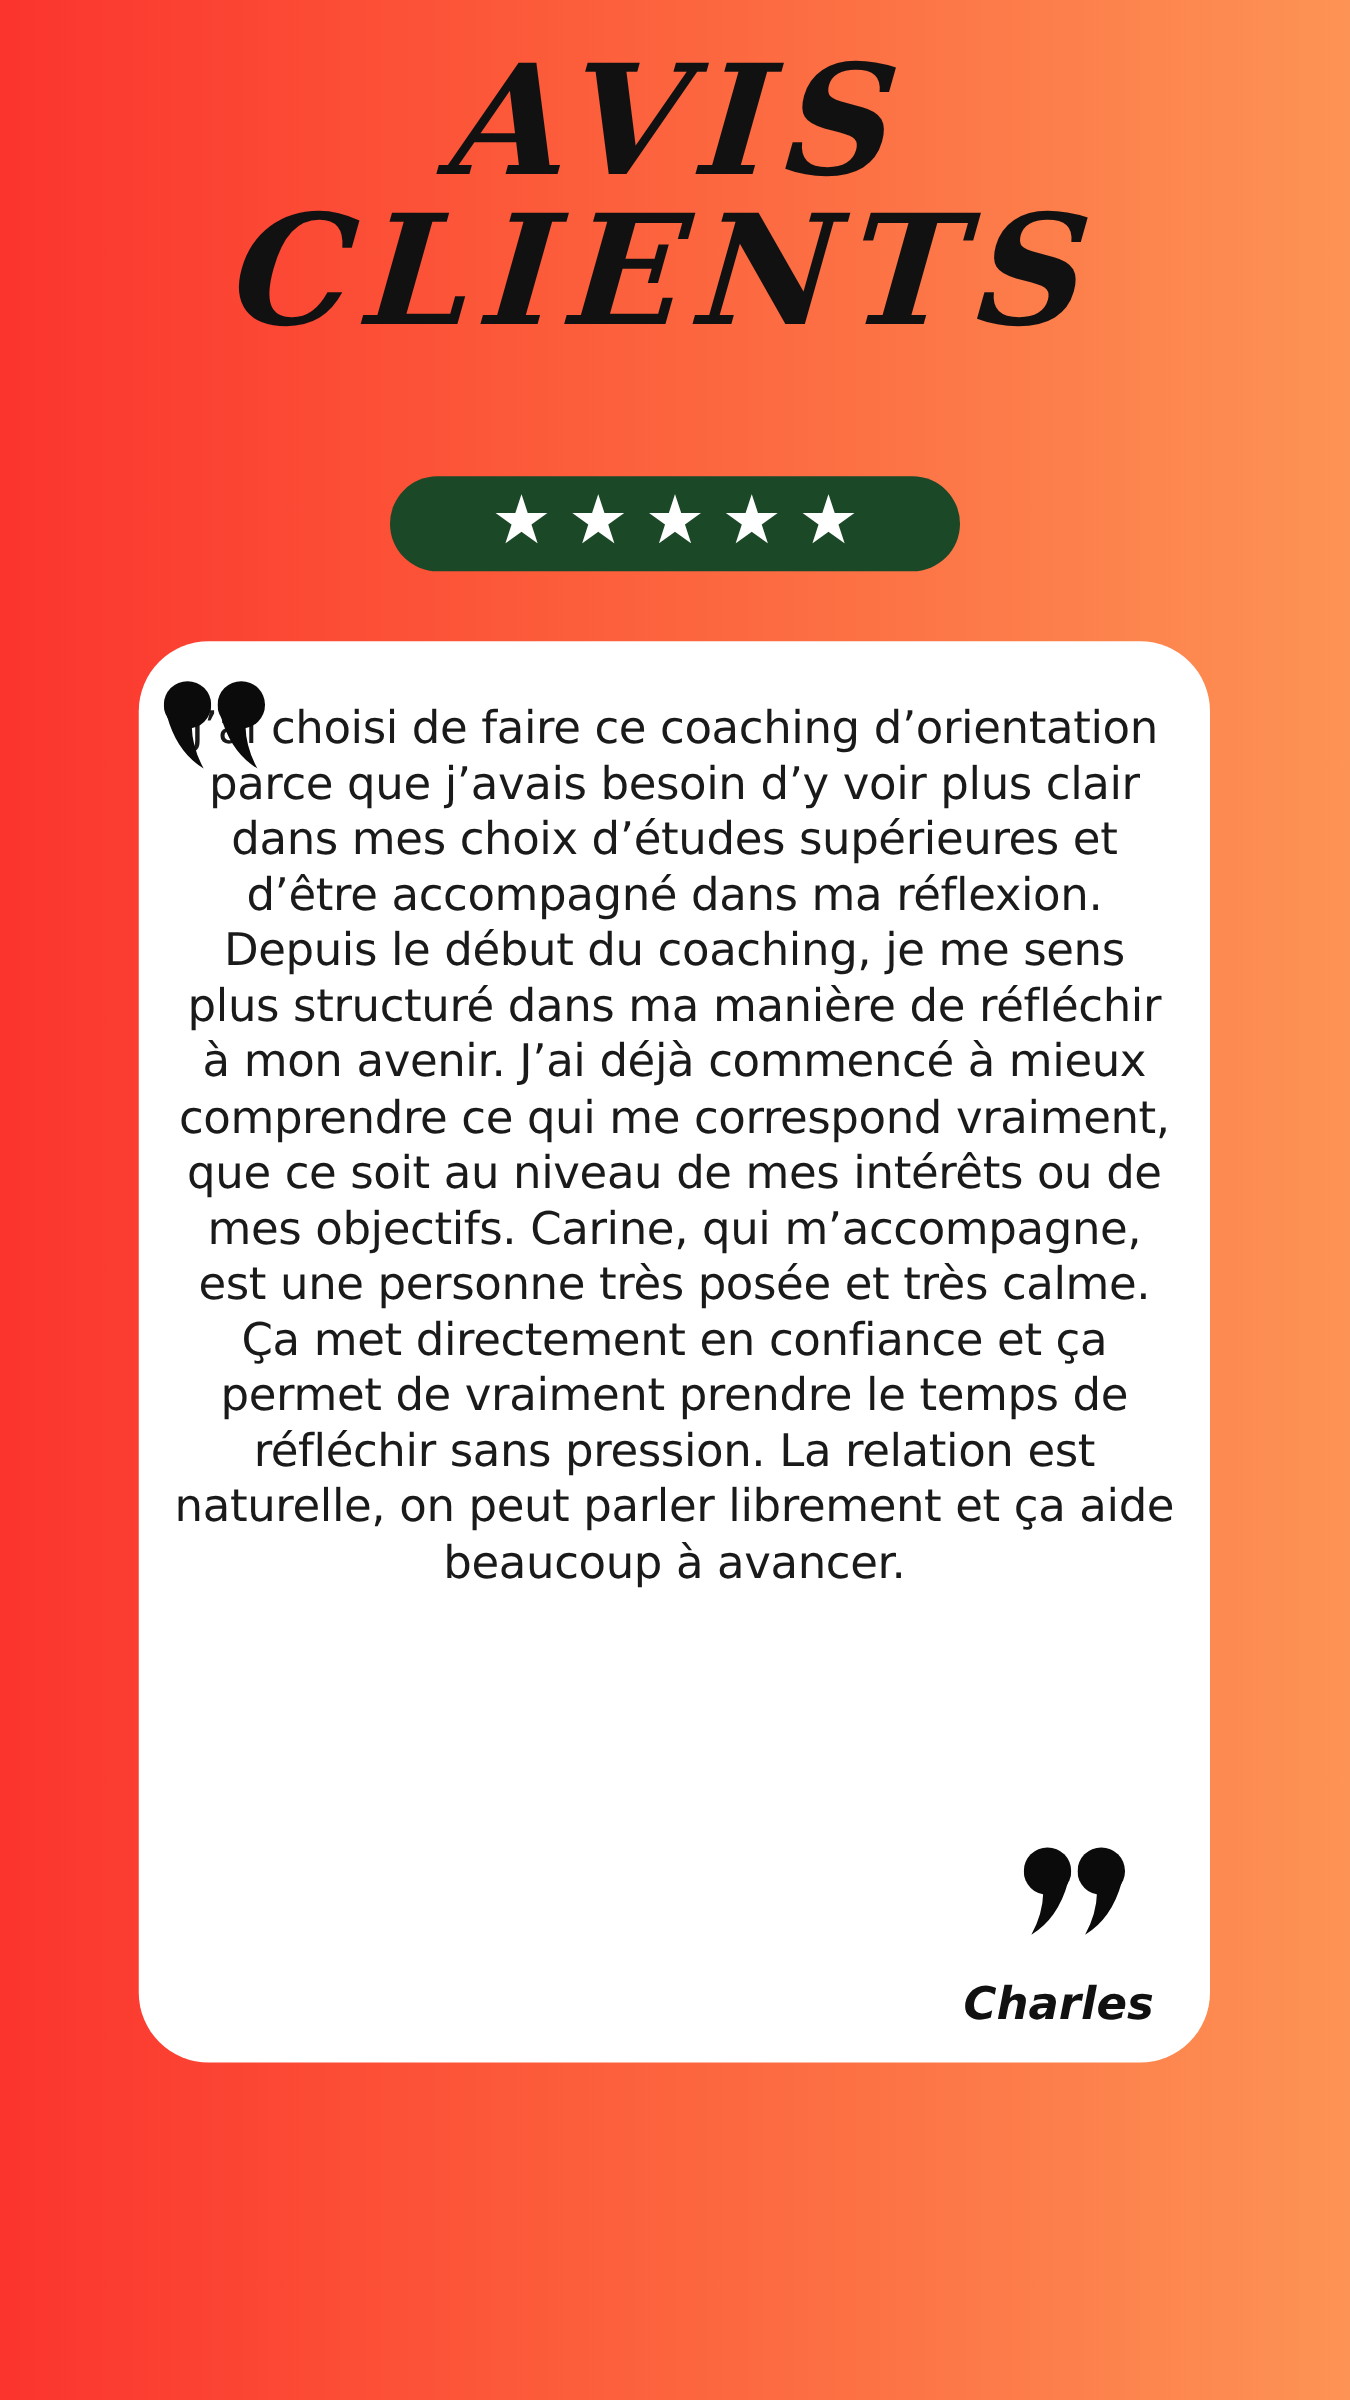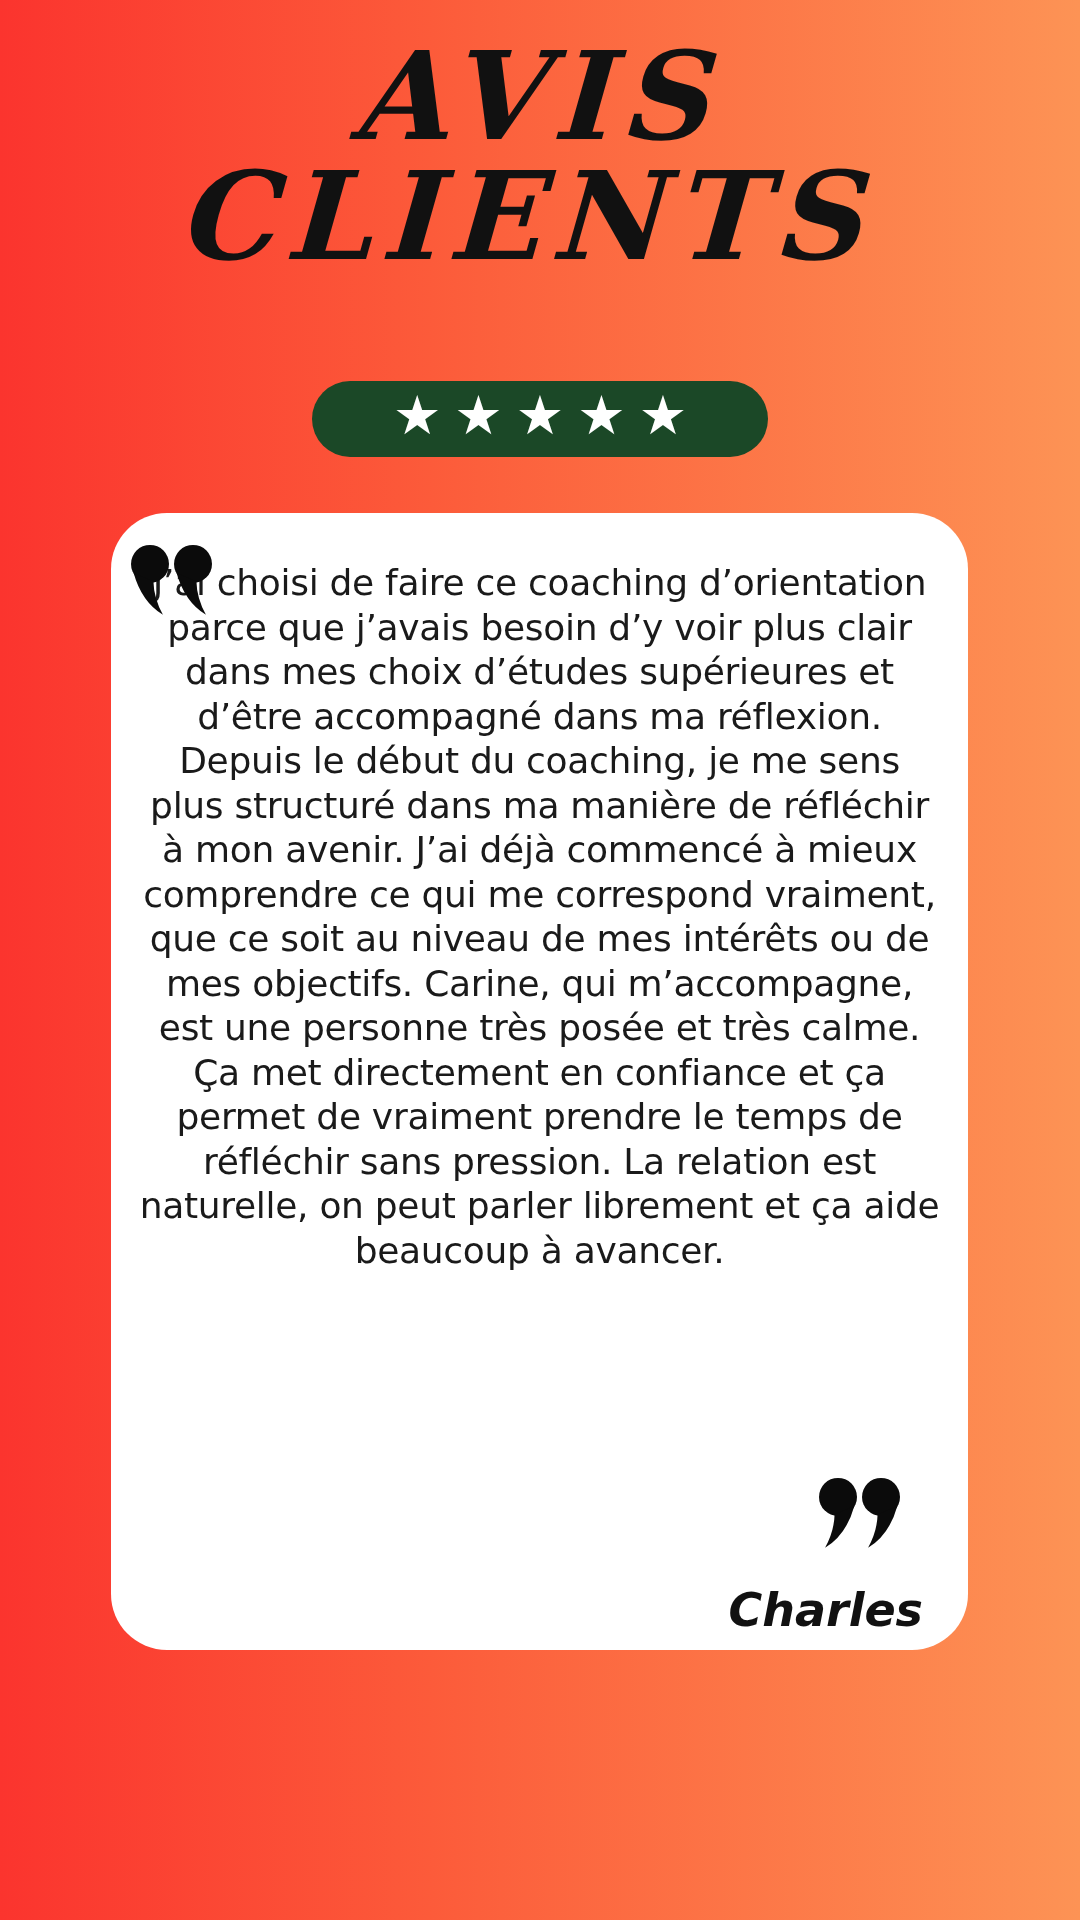--- a/index.html
+++ b/index.html
@@ -69,21 +69,21 @@
     gap: 5px;
   }
   .quote svg { width: 38px; height: 74px; fill: #0b0b0b; }
   .quote-open { left: 20px; top: 31px; }
   .quote-close { left: 708px; top: 964px; transform: scaleX(-1); }
   .author {
     position: absolute;
     right: 45px; top: 1070px;
     font-weight: 700;
     font-style: italic;
-    font-size: 46px;
+    font-size: 36px;
     color: #111111;
   }
 </style>
 </head>
 <body>
 
 <div class="canvas">
 
   <header class="title">
     <div>AVIS</div>

